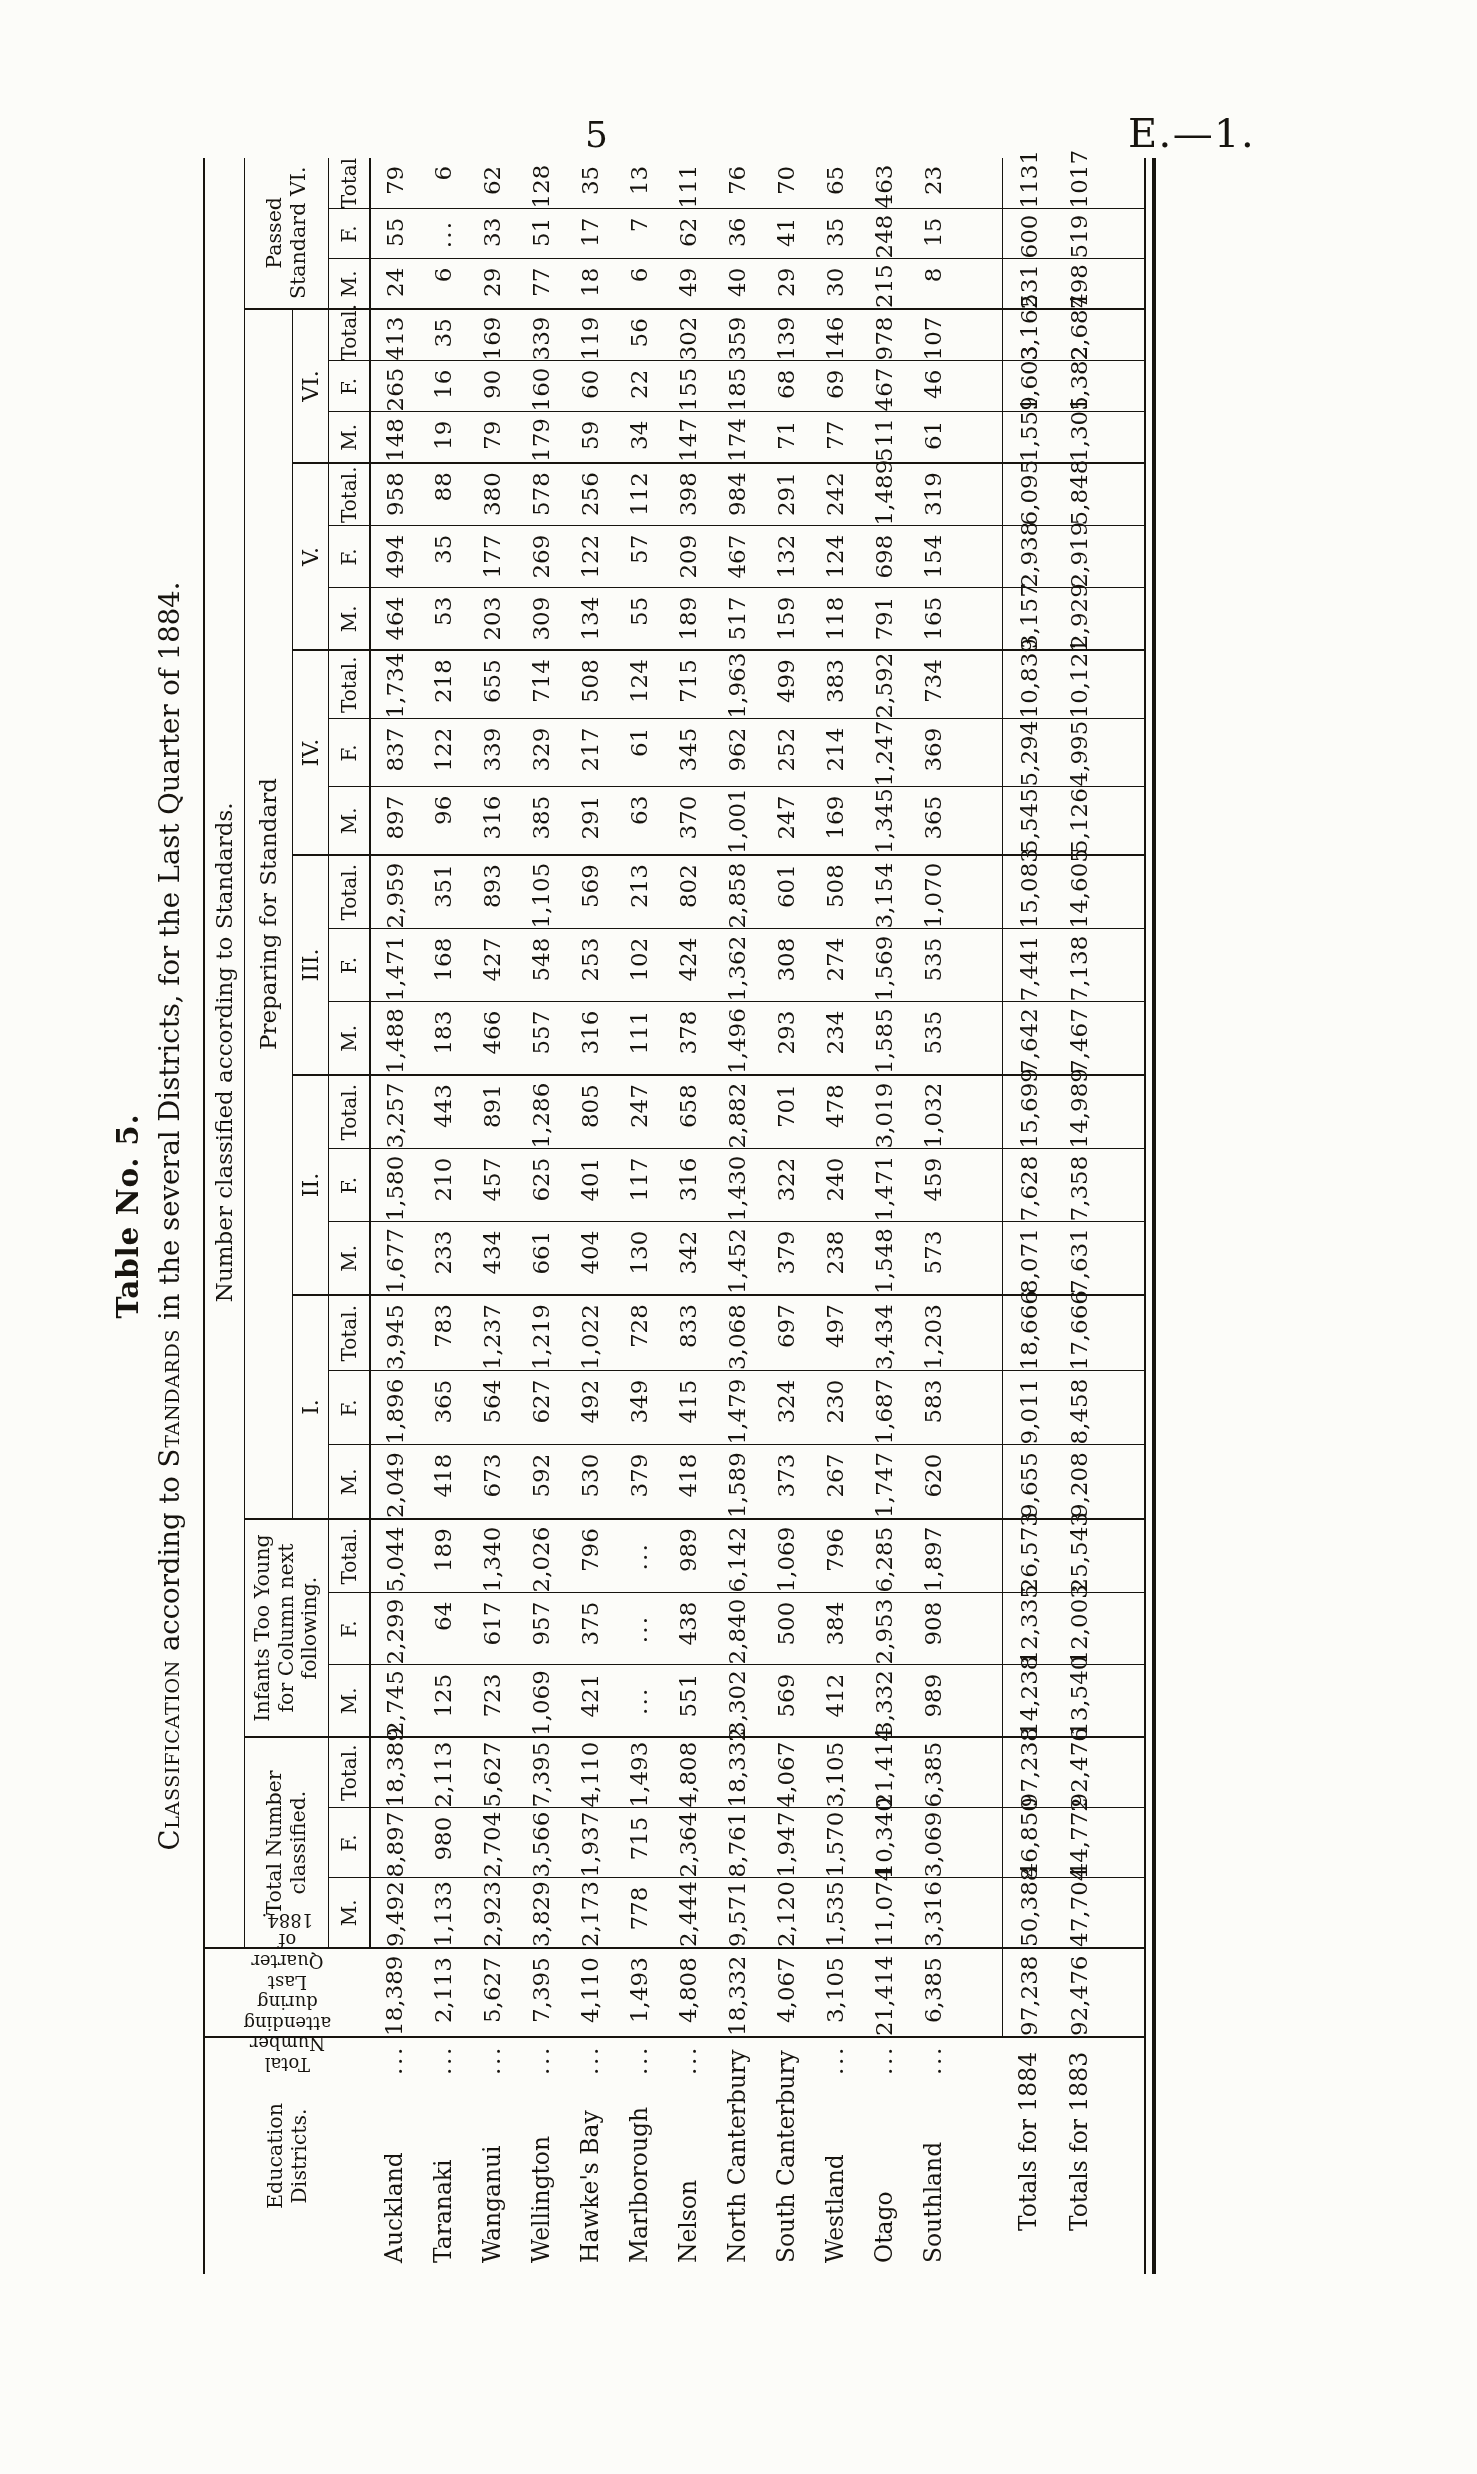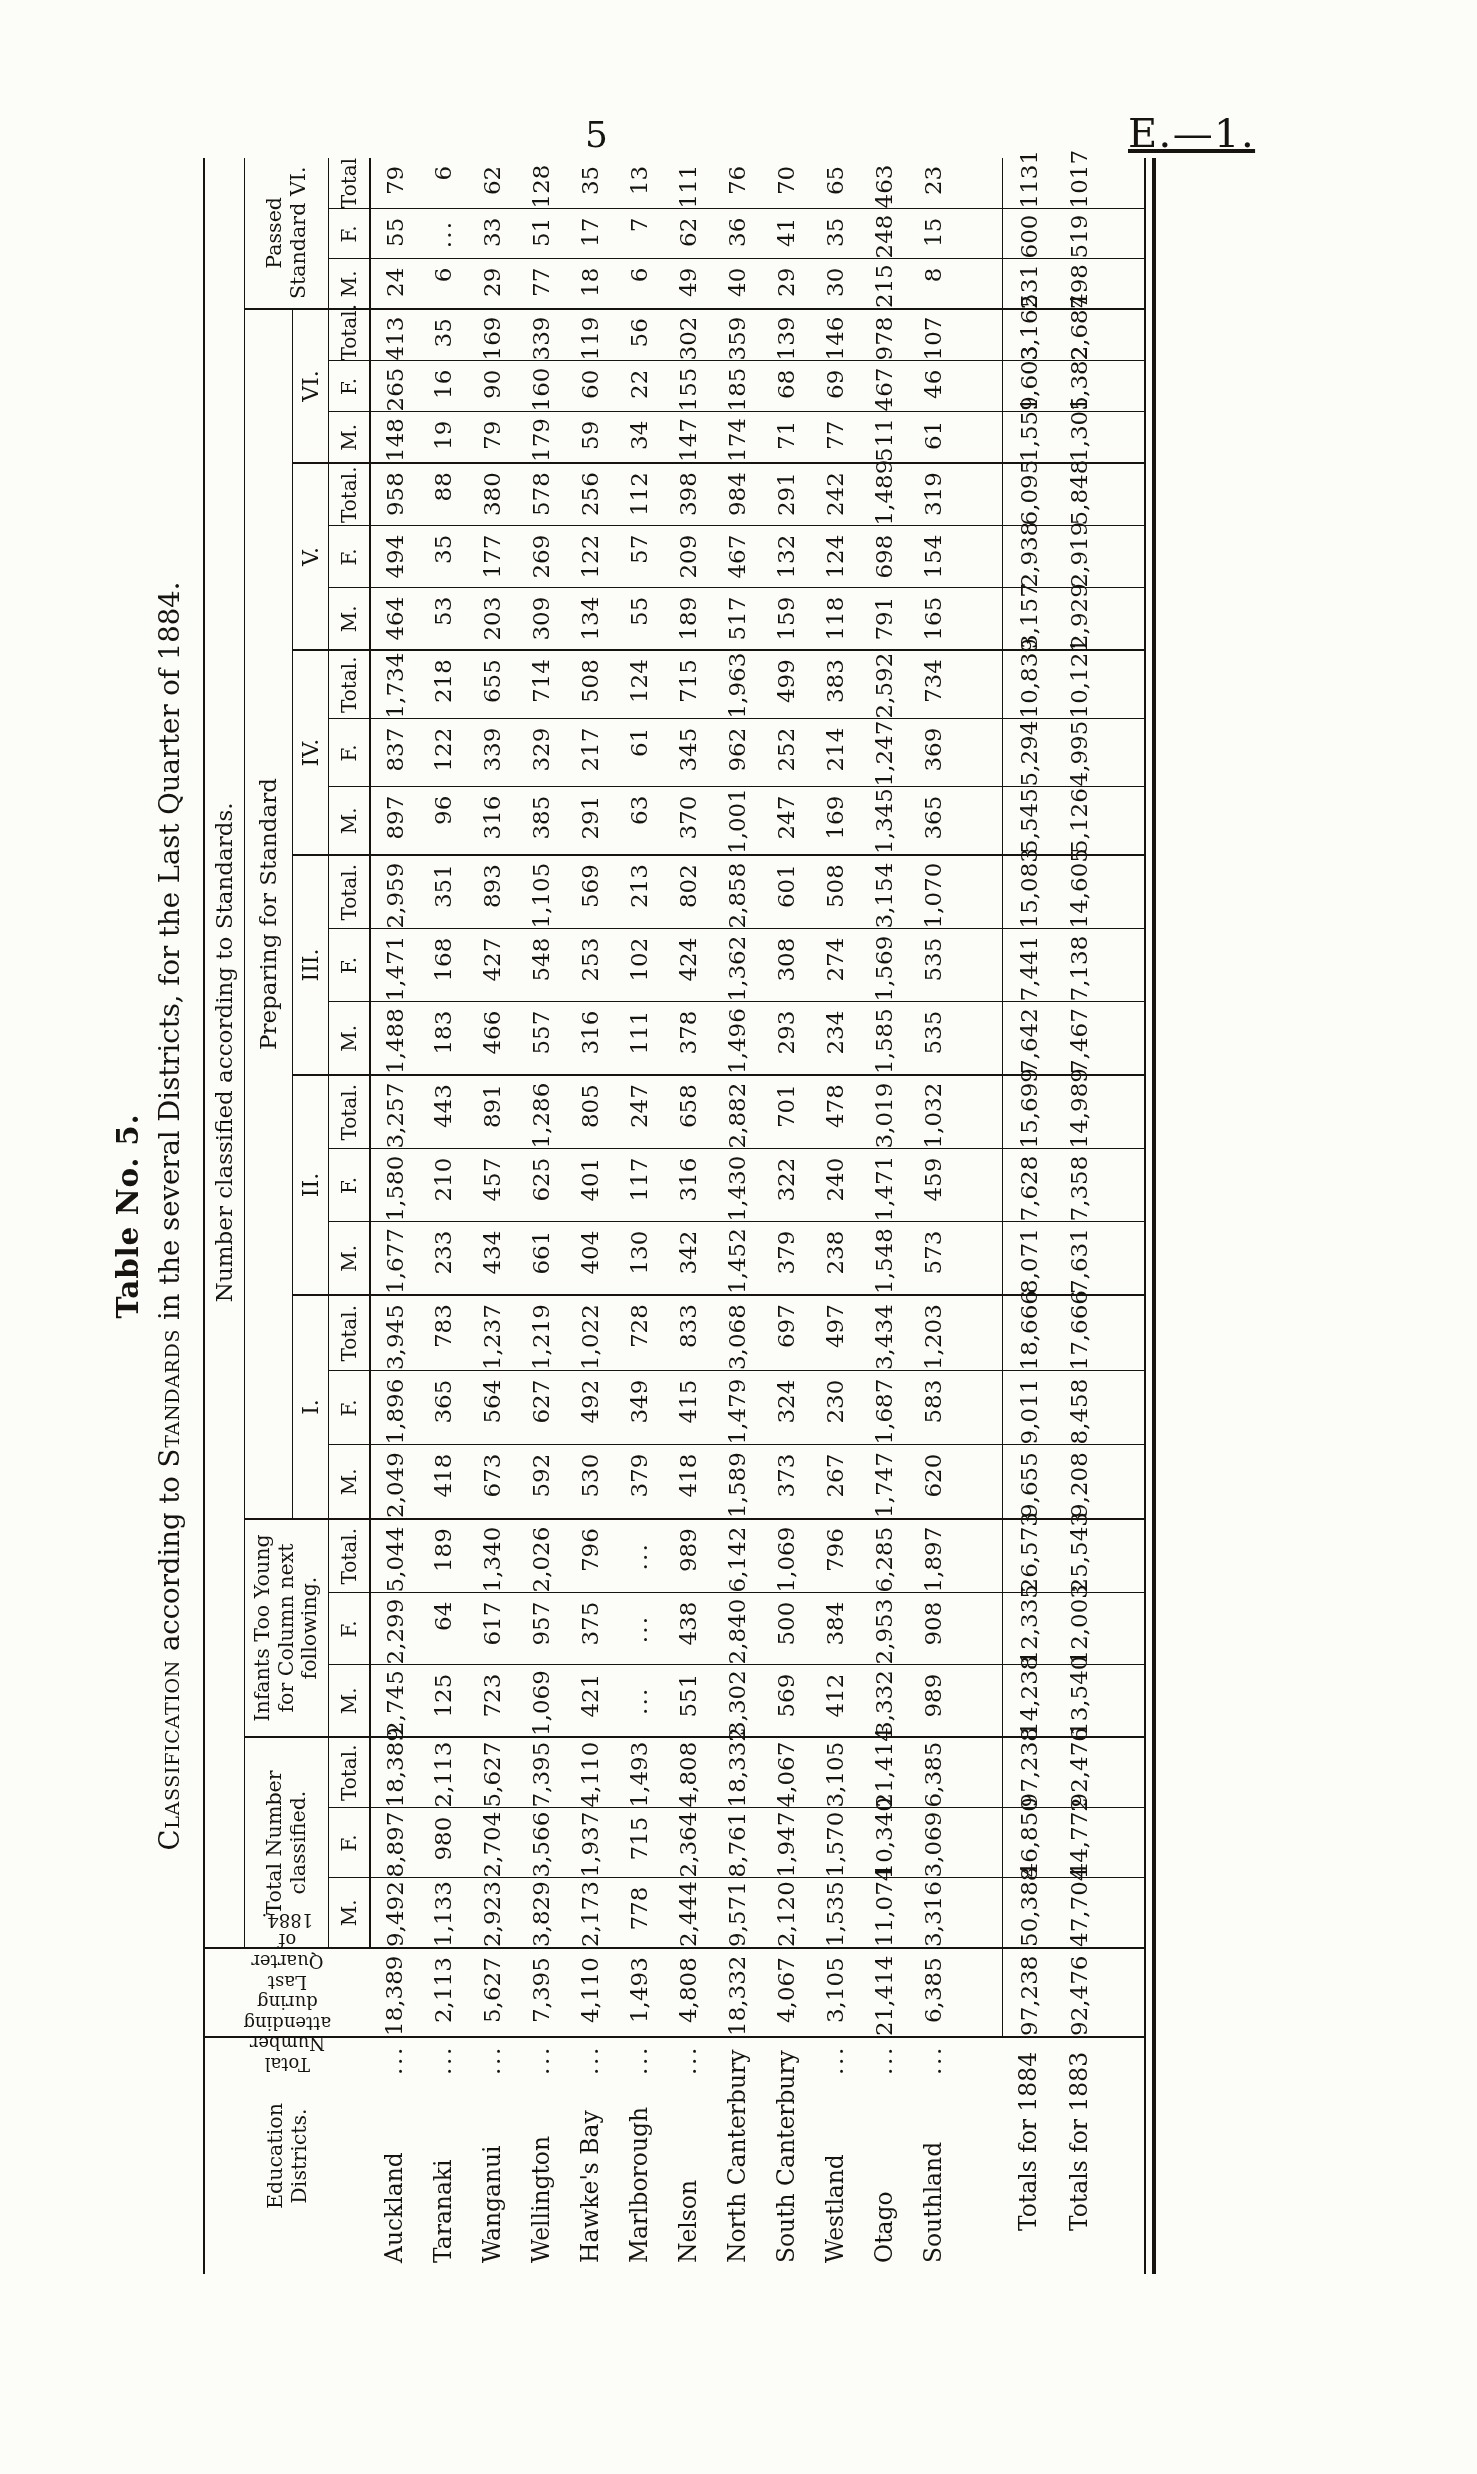--- a/index.html
+++ b/index.html
@@ -6,21 +6,21 @@
   html,body { background:#e9e9e6; }
   body {
     width:1477px; height:2475px;
     position:relative;
     background:#fcfcf9;
     font-family:"DejaVu Serif","Liberation Serif",serif;
     color:#17140f;
     overflow:hidden;
   }
   .page-number { position:absolute; left:585px; top:114px; font-size:36px; }
-  .doc-ref    { position:absolute; left:1128px; top:110px; font-size:40px; letter-spacing:1.4px;text-decoration:underline; }
+  .doc-ref    { position:absolute; left:1128px; top:110px; font-size:40px; letter-spacing:1.4px; }
 
   
   .sheet {
     position:absolute; left:110px; top:158px;
     width:2116px; height:1031px;
     transform: translateY(2116px) rotate(-90deg);
     transform-origin: 0 0;
   }
   .t1 { text-align:center; font-size:29.5px; font-weight:bold; letter-spacing:0.7px; }
   .t2 { text-align:center; font-size:27.5px; margin-top:8.2px; }

